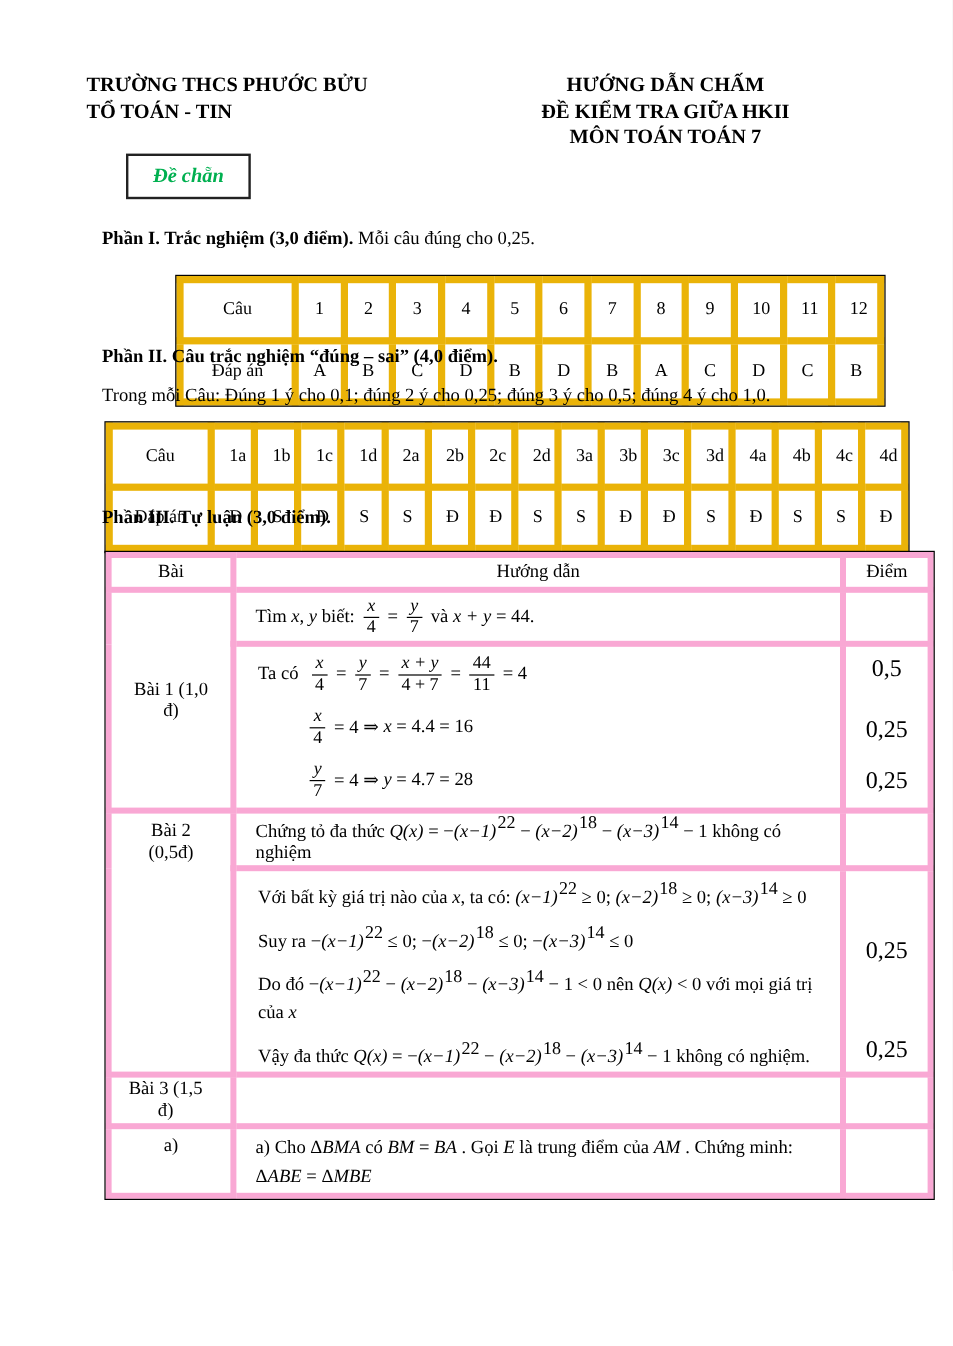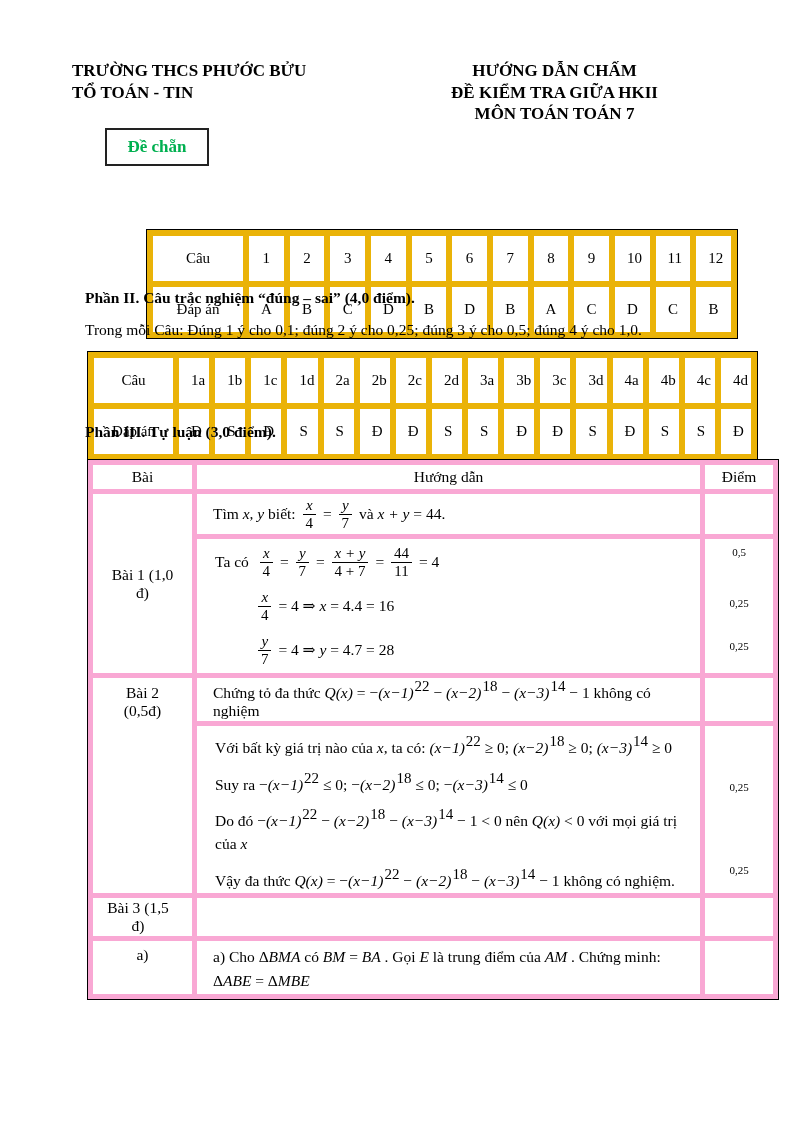--- a/index.html
+++ b/index.html
@@ -36,21 +36,21 @@
   .main tr.r2{height:135px;}
   .main tr.r3{height:34px;}
   .main tr.r4{height:172px;}
   .main tr.r5{height:25px;}
   .main tr.r6{height:55px;}
   .main td.ctr{text-align:center;}
   .main td.bai2lbl{text-align:center;vertical-align:top;padding-top:6px;}
   .main td.bai3lbl{text-align:center;padding-left:7px;}
   .main td.diem{text-align:center;}
   .main td.rel{position:relative;}
-  .sc{position:absolute;left:0;width:100%;text-align:center;font-size:11px;}
+  .sc{position:absolute;left:0;width:100%;text-align:center;font-size:20px;}
   .eqs{vertical-align:top;}
   .eqline{display:flex;align-items:center;height:44px;padding-left:2px;}
   .eqline.ind{padding-left:42px;}
   .b2 p{margin:9px 0 0 2px;line-height:1.45;}
   .b2 p:first-child{margin-top:5px;}
   .hdflex{display:flex;align-items:center;min-height:38px;}
   
   .it{font-style:italic;}
   .frac{display:inline-flex;flex-direction:column;align-items:center;vertical-align:middle;
     margin:0 3px;font-size:15px;line-height:1.12;}
@@ -67,23 +67,26 @@
   <div class="hdr-left">
     <div>TRƯỜNG THCS PHƯỚC BỬU</div>
     <div>TỔ TOÁN - TIN</div>
   </div>
   <div class="hdr-right">
     <div>HƯỚNG DẪN CHẤM</div>
     <div>ĐỀ KIỂM TRA GIỮA HKII</div>
     <div>MÔN TOÁN TOÁN 7</div>
   </div>
   <div class="variant-box">
-    <span style="color: rgb(0, 176, 80);">Đề chẵn</span>
-  </div>
-
+    <span style="color: rgb(0, 176, 80); font-style: italic;">Đề chẵn</span>
+  </div>
+
+  <div class="heading" style="top:189px">
+    <b>Phần I. Trắc nghiệm (3,0 điểm).</b><span> Mỗi câu đúng cho 0,25.</span>
+  </div>
 
   <table id="t1" class="ans">
     <tbody>
         <tr>
       <td class="lbl">Câu</td>
     <td>1</td>
           <td>2</td>
           <td>3</td>
           <td>4</td>
           <td>5</td>

